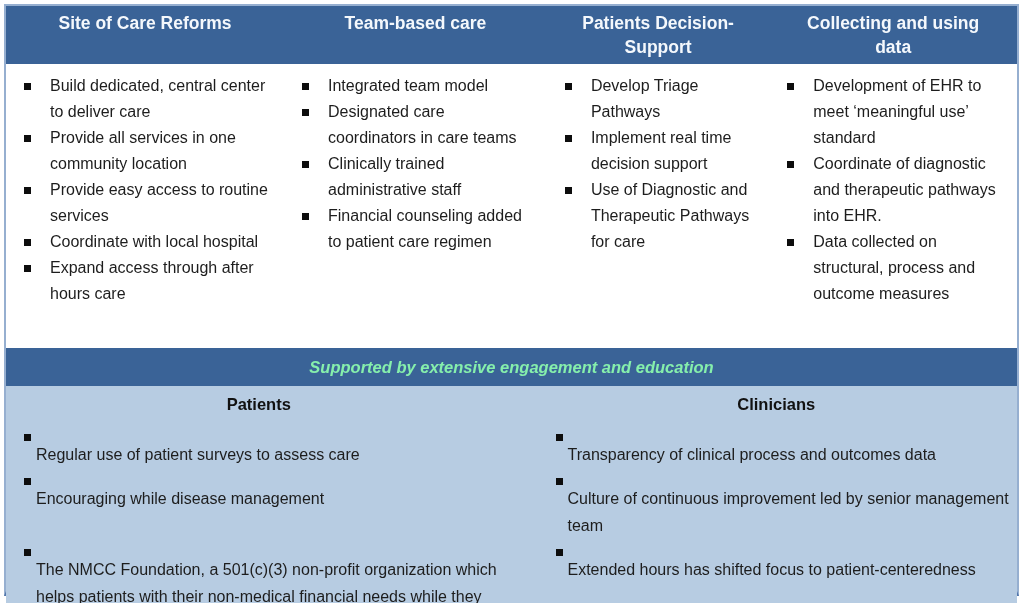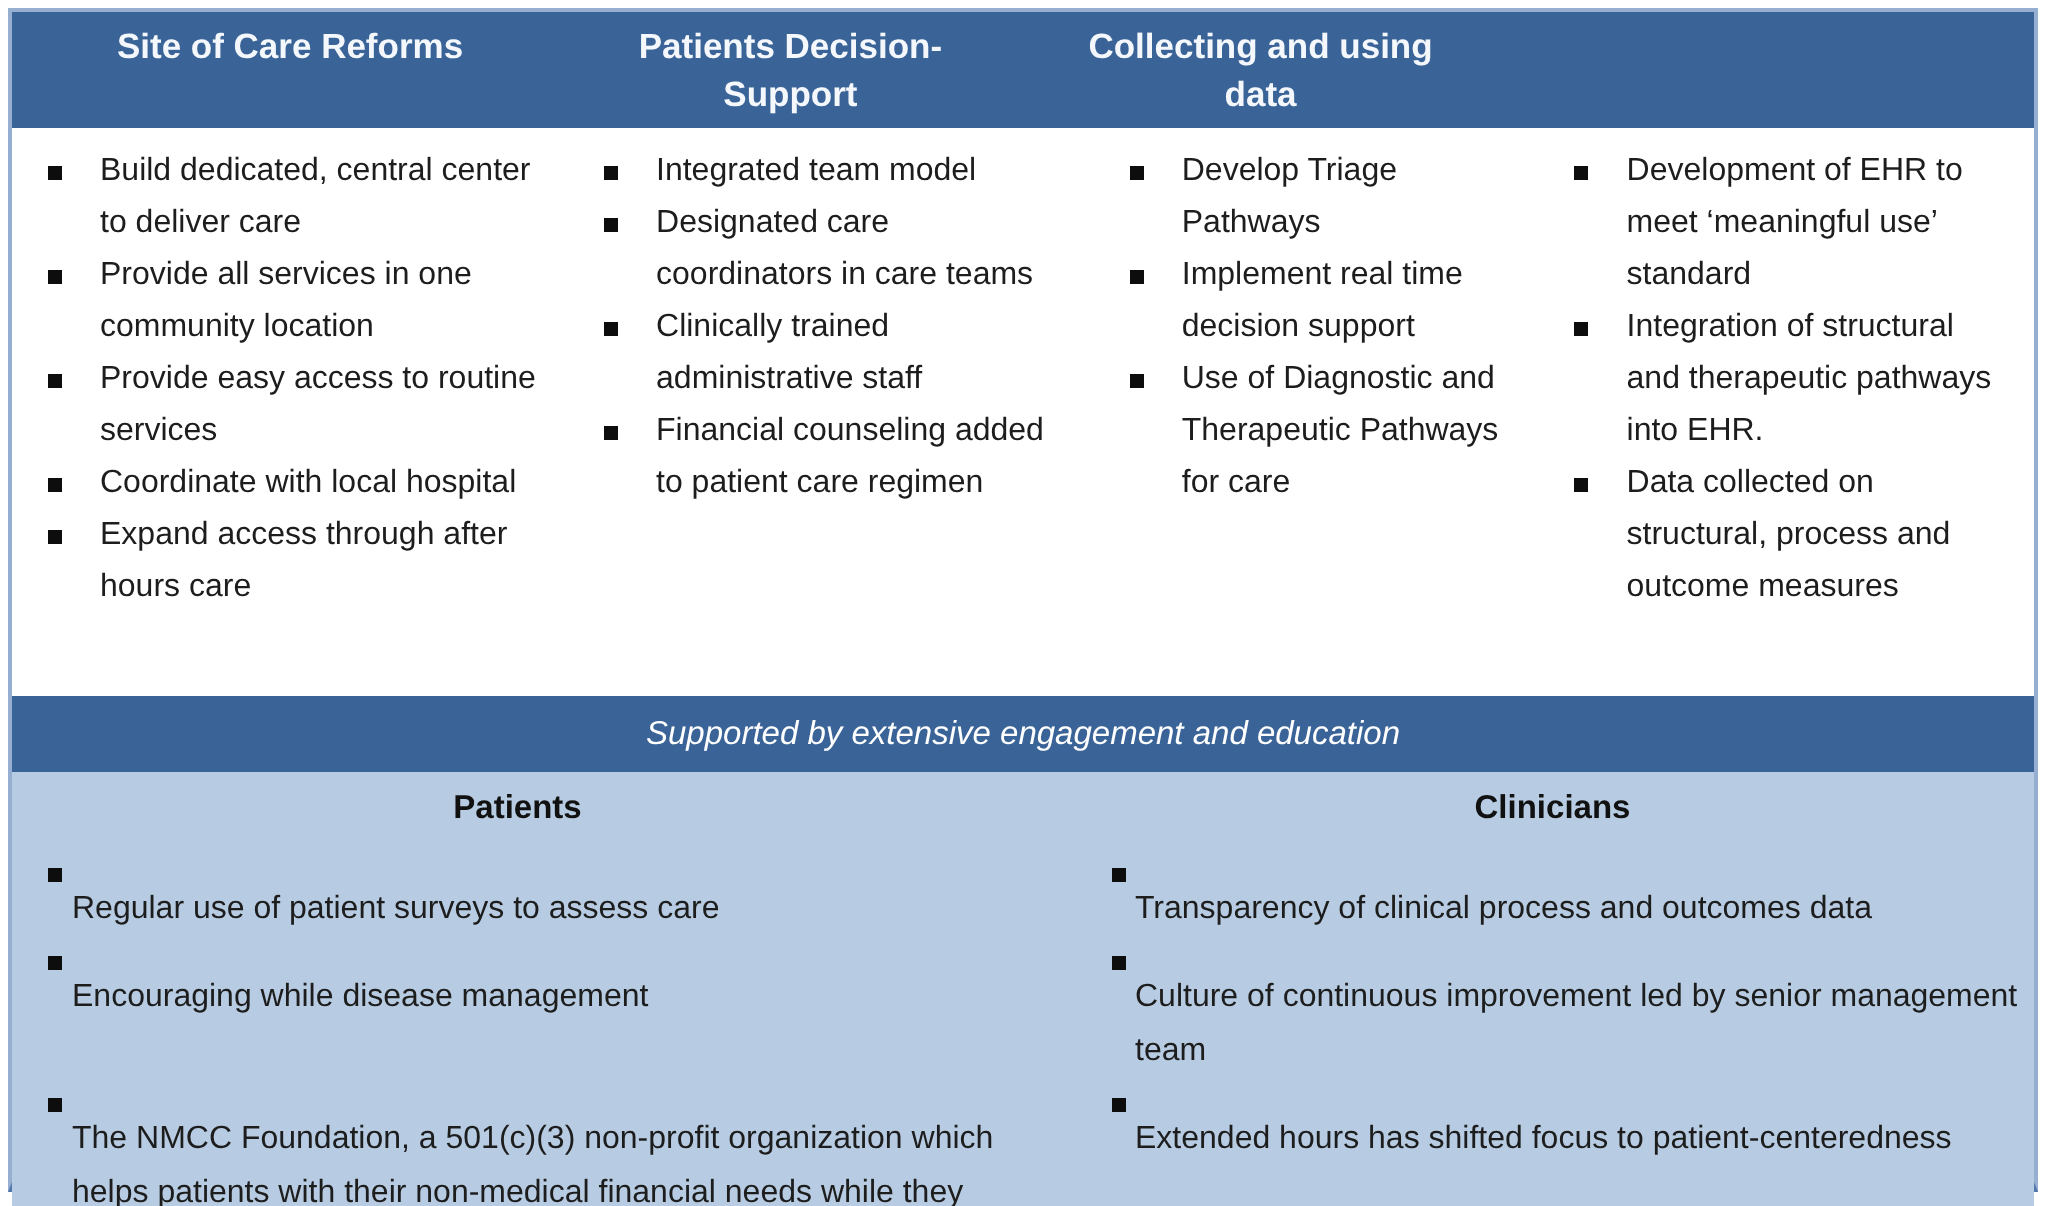--- a/index.html
+++ b/index.html
@@ -26,41 +26,42 @@
   .col-w2{width:26%;}
   .col-w3{width:22%;}
   .col-w4{width:24.5%;}
   .top-col{padding:9px 10px 0 8px;}
   ul.blist{list-style:none;}
   ul.blist li{display:flex;font-size:16px;line-height:26px;}
   .bullet{flex:0 0 auto;width:7px;height:7px;background:#0d0d0d;margin:10px 0 0 10px;}
   .btext{flex:1 1 auto;padding-left:19px;}
   
   .banner{flex:0 0 38px;background:var(--header-blue);display:flex;align-items:center;justify-content:center;}
-  .banner-text{color:#ffffff;font-weight:normal;font-style:italic;font-size:16.5px;}
+  .banner-text{color:#86efac;font-weight:bold;font-style:italic;font-size:16.5px;}
   
   .bottom-row{flex:1 1 auto;background:var(--light-blue);display:flex;}
   .bottom-col{width:50%;padding:6px 8px 0 8px;}
   .bottom-head{text-align:center;font-weight:bold;font-size:16.5px;margin:3px 0 10px 0;color:#111;}
   .bottom-col ul.blist li{line-height:27px;flex-direction:column;}
   .bottom-col.left .bullet{margin-left:10px;}
   .bottom-col.left .btext{padding-left:22px;}
   .bottom-col.right{padding-left:32px;}
   .bottom-col.right .bullet{margin-left:12px;}
   .bottom-col.right .btext{padding-left:24px;}
   li.spaced{margin-top:27px;}
 </style>
 </head>
 <body>
 
 <div class="stage">
   <div class="figure">
 
     <div class="head-row">
       <div class="head-cell col-w1">Site of Care Reforms</div>
+      <div class="head-cell col-w2">Team-based care</div>
       <div class="head-cell col-w3">Patients Decision-Support</div>
       <div class="head-cell col-w4">Collecting and using data</div>
     </div>
 
     <div class="content-row">
 
       <div class="top-col col-w1">
         <ul class="blist">
           <li>
               <span class="bullet"></span>
@@ -124,21 +125,21 @@
       </div>
 
       <div class="top-col col-w4">
         <ul class="blist">
           <li>
               <span class="bullet"></span>
               <span class="btext">Development of EHR to meet ‘meaningful use’ standard</span>
             </li>
           <li>
               <span class="bullet"></span>
-              <span class="btext">Integration of structural and therapeutic pathways into EHR.</span>
+              <span class="btext">Coordinate of diagnostic and therapeutic pathways into EHR.</span>
             </li>
           <li>
               <span class="bullet"></span>
               <span class="btext">Data collected on structural, process and outcome measures</span>
             </li>
         </ul>
       </div>
 
     </div>
 

